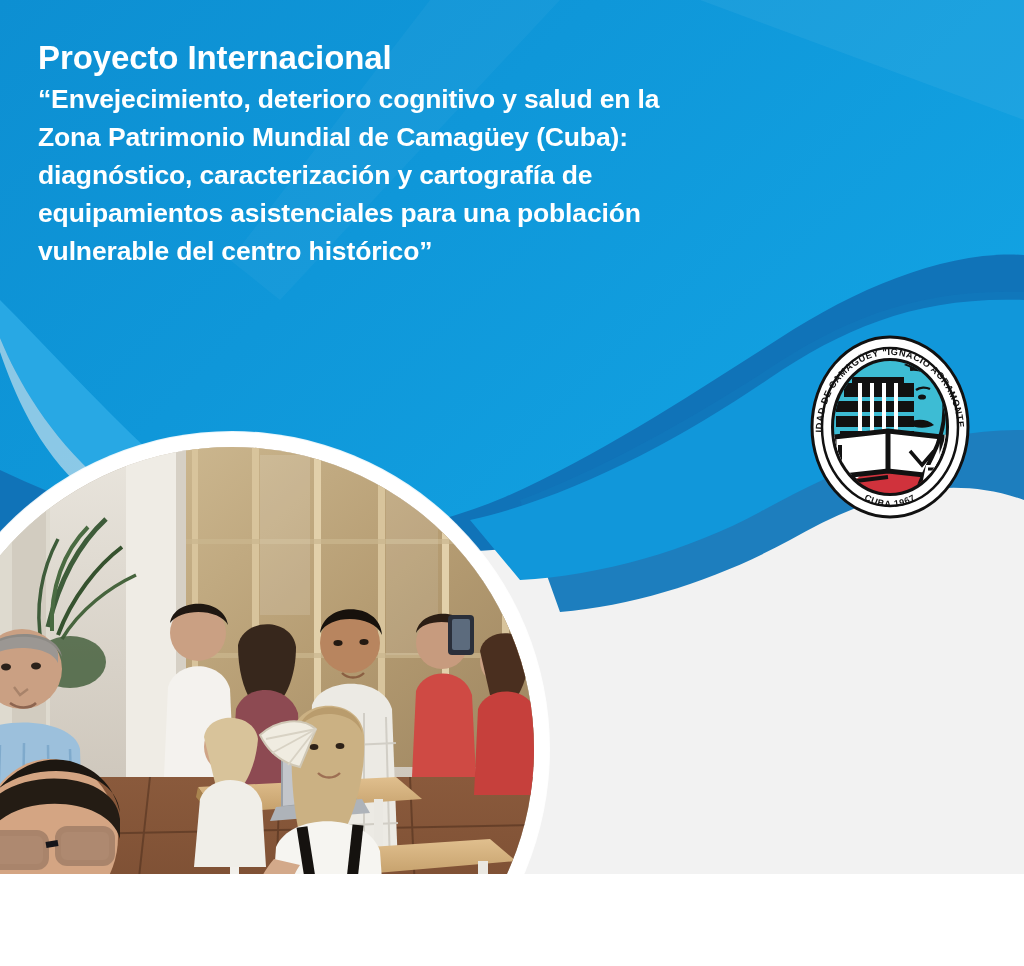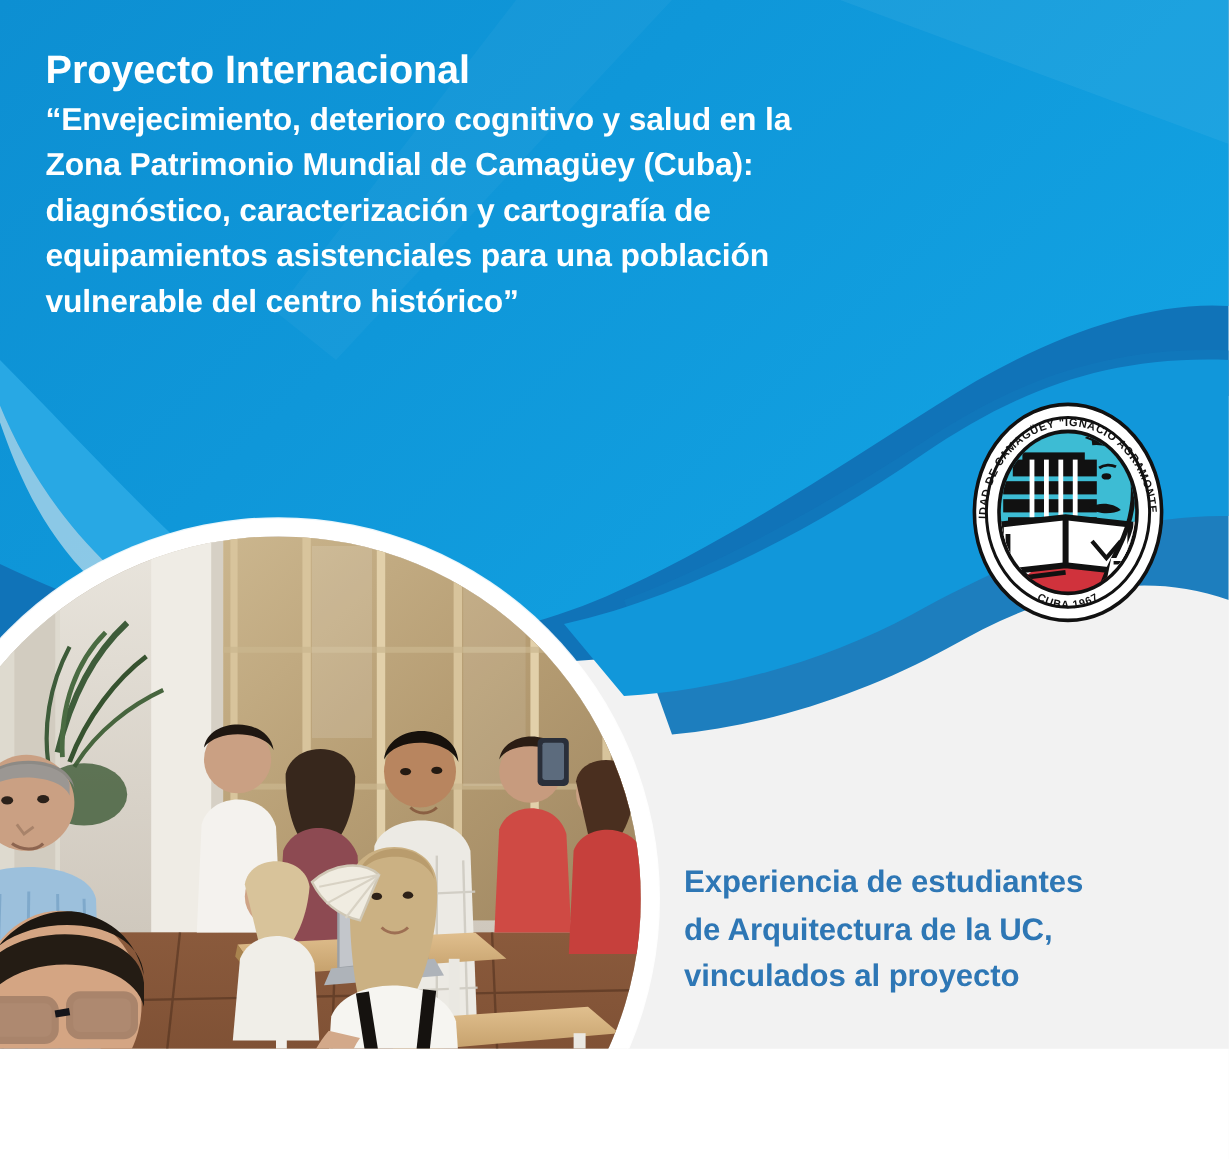--- a/index.html
+++ b/index.html
@@ -543,17 +543,14 @@
         <path d="M256,860 L604,826 L604,922 L278,954 Z" fill="url(#deskG)"></path>
         <rect x="470" y="690" width="16" height="200" fill="#f0eee9"></rect>
         <rect x="524" y="670" width="16" height="190" fill="#eae8e2"></rect>
 
         <path d="M90,830 C120,806 198,800 228,828
                  L246,1000 L80,1004 Z" fill="#b9b3a7"></path>
       </g>
     </svg>
   </div>
 
-  <div class="caption">Experiencia de estudiantes
-de Arquitectura de la UC,
-vinculados al proyecto</div>
 
 </div>
 
 </body></html>

